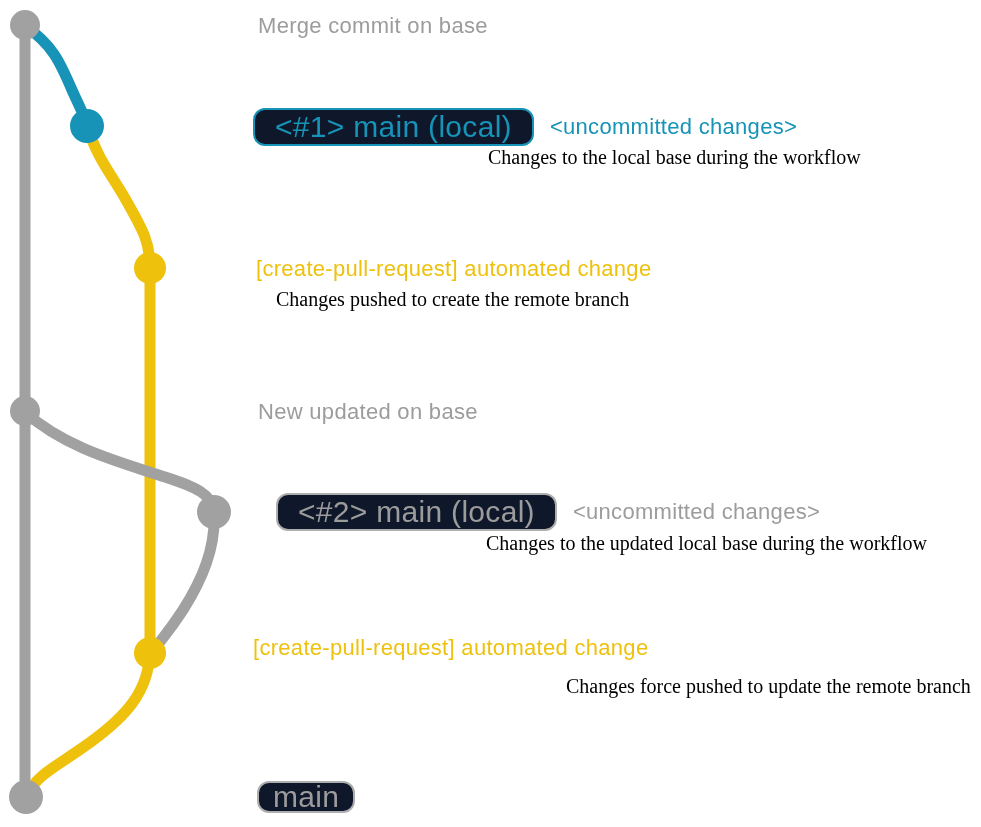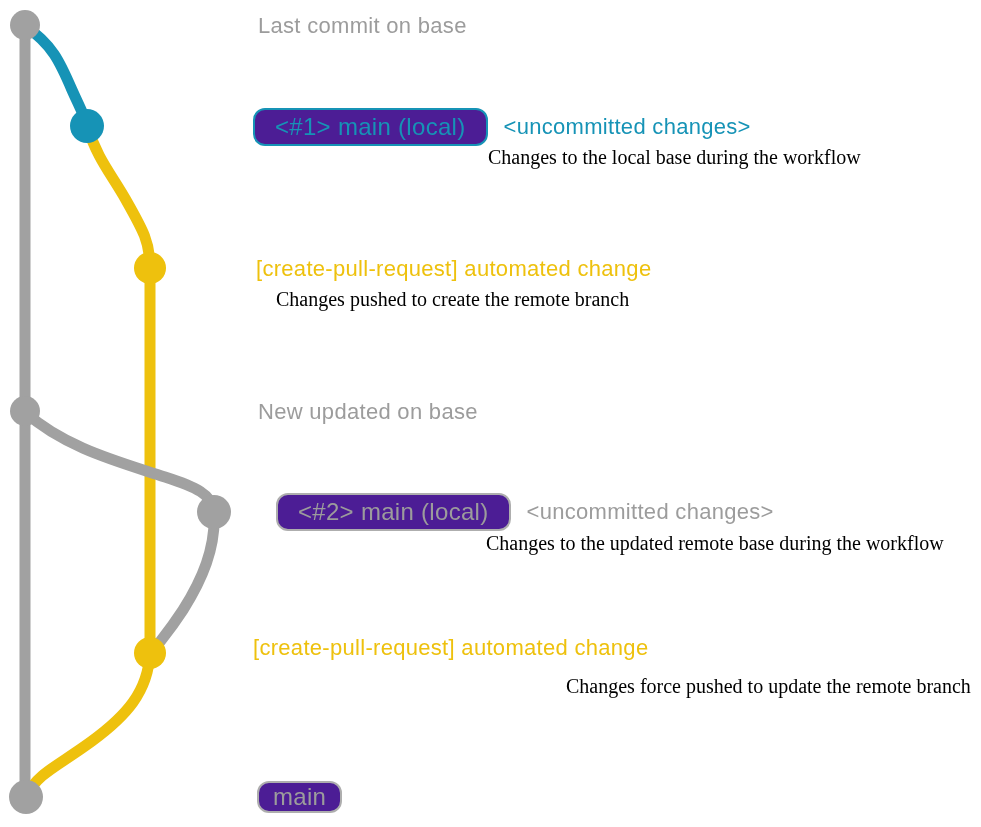--- a/index.html
+++ b/index.html
@@ -29,22 +29,22 @@
   .heading.gray{color:var(--gray-text);}
   .heading.teal{color:var(--teal);}
   .heading.yellow{color:var(--yellow);}
   .desc{
     font-family:Liberation Serif, serif;
     font-size:20px;color:var(--ink);white-space:nowrap;
   }
   .badge{
     display:inline-flex;align-items:center;justify-content:center;
     height:34px;border:2px solid var(--gray-border);border-radius:12px;
-    padding:0 20px;font-size:24px;letter-spacing:.3px;white-space:nowrap;
-    box-sizing:content-box;background:#4c1d95;
+    padding:0 20px;font-size:30px;letter-spacing:.3px;white-space:nowrap;
+    box-sizing:content-box;background:#0f172a;
   }
   .badge.teal{border-color:var(--teal);color:var(--teal);}
   .badge.grayb{border-color:var(--gray-border);color:var(--gray-text);}
   .badge.yellowb{border-color:var(--yellow);color:var(--yellow);}
   .badge.small{height:28px;padding:0 14px;color:var(--gray-text);}
   .rowflex{display:flex;align-items:center;gap:16px;}
 </style>
 </head>
 <body>
 
@@ -65,38 +65,38 @@
 
   <circle class="dot gray" cx="25" cy="25" r="15"></circle>
   <circle class="dot teal" cx="87" cy="126" r="17"></circle>
   <circle class="dot yellow" cx="150" cy="268" r="16"></circle>
   <circle class="dot gray" cx="25" cy="411" r="15"></circle>
   <circle class="dot gray" cx="214" cy="512" r="17"></circle>
   <circle class="dot yellow" cx="150" cy="653" r="16"></circle>
   <circle class="dot gray" cx="26" cy="797" r="17"></circle>
 </svg>
 
-<div class="abs heading gray" style="left:258px;top:13px;">Last commit on base</div>
+<div class="abs heading gray" style="left:258px;top:13px;">Merge commit on base</div>
 
 <div class="abs rowflex" style="left:253px;top:108px;">
   <span class="badge teal">&lt;#1&gt; main (local)</span>
   <span class="heading teal">&lt;uncommitted changes&gt;</span>
 </div>
 <div class="abs desc" style="left:488px;top:146px;">Changes to the local base during the workflow</div>
 
 <div class="abs heading yellow" style="left:256px;top:256px;">[create-pull-request] automated change</div>
 <div class="abs desc" style="left:276px;top:288px;">Changes pushed to create the remote branch</div>
 
 <div class="abs heading gray" style="left:258px;top:399px;">New updated on base</div>
 
 <div class="abs rowflex" style="left:253px;top:493px;padding-left:23px;">
   <span class="badge grayb">&lt;#2&gt; main (local)</span>
   <span class="heading gray">&lt;uncommitted changes&gt;</span>
 </div>
-<div class="abs desc" style="left:486px;top:532px;">Changes to the updated remote base during the workflow</div>
+<div class="abs desc" style="left:486px;top:532px;">Changes to the updated local base during the workflow</div>
 
 <div class="abs rowflex" style="left:253px;top:635px;">
   <span class="heading yellow">[create-pull-request] automated change</span>
 </div>
 <div class="abs desc" style="left:566px;top:675px;text-align:right;">Changes force pushed to update the remote branch</div>
 
 <div class="abs rowflex" style="left:257px;top:781px;flex-direction:column;">
   <span class="badge small">main</span>
 </div>
 

